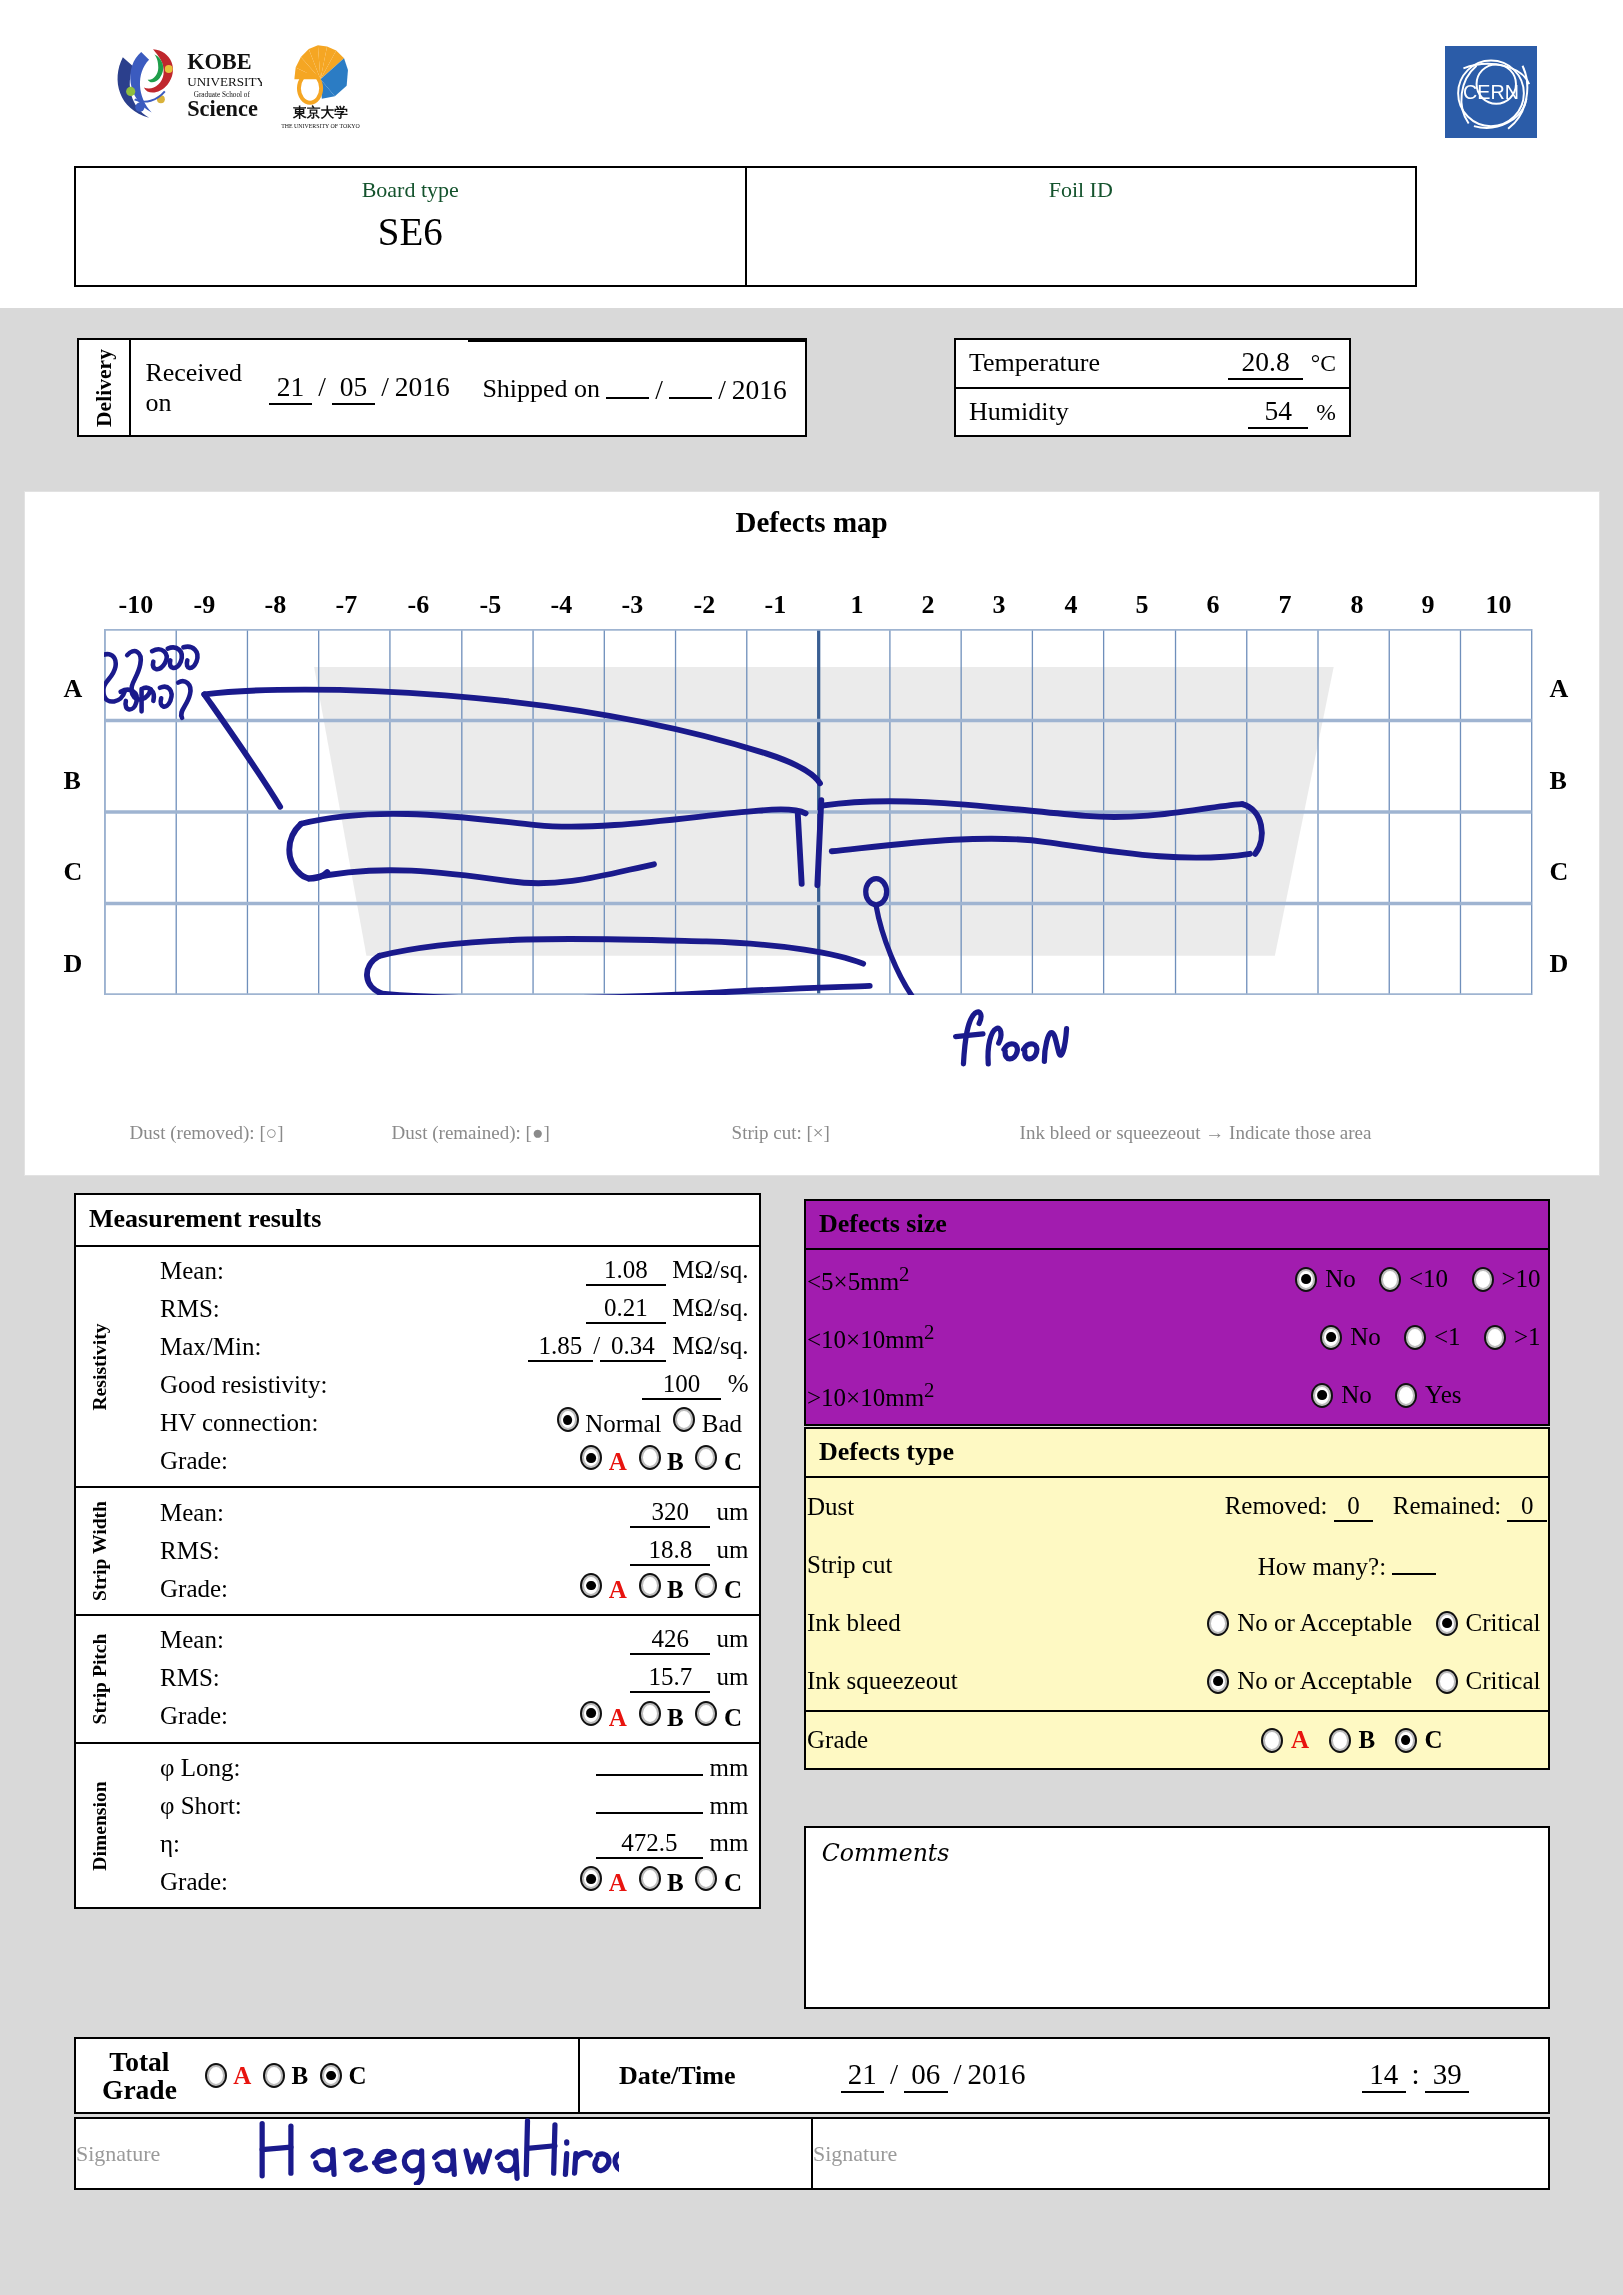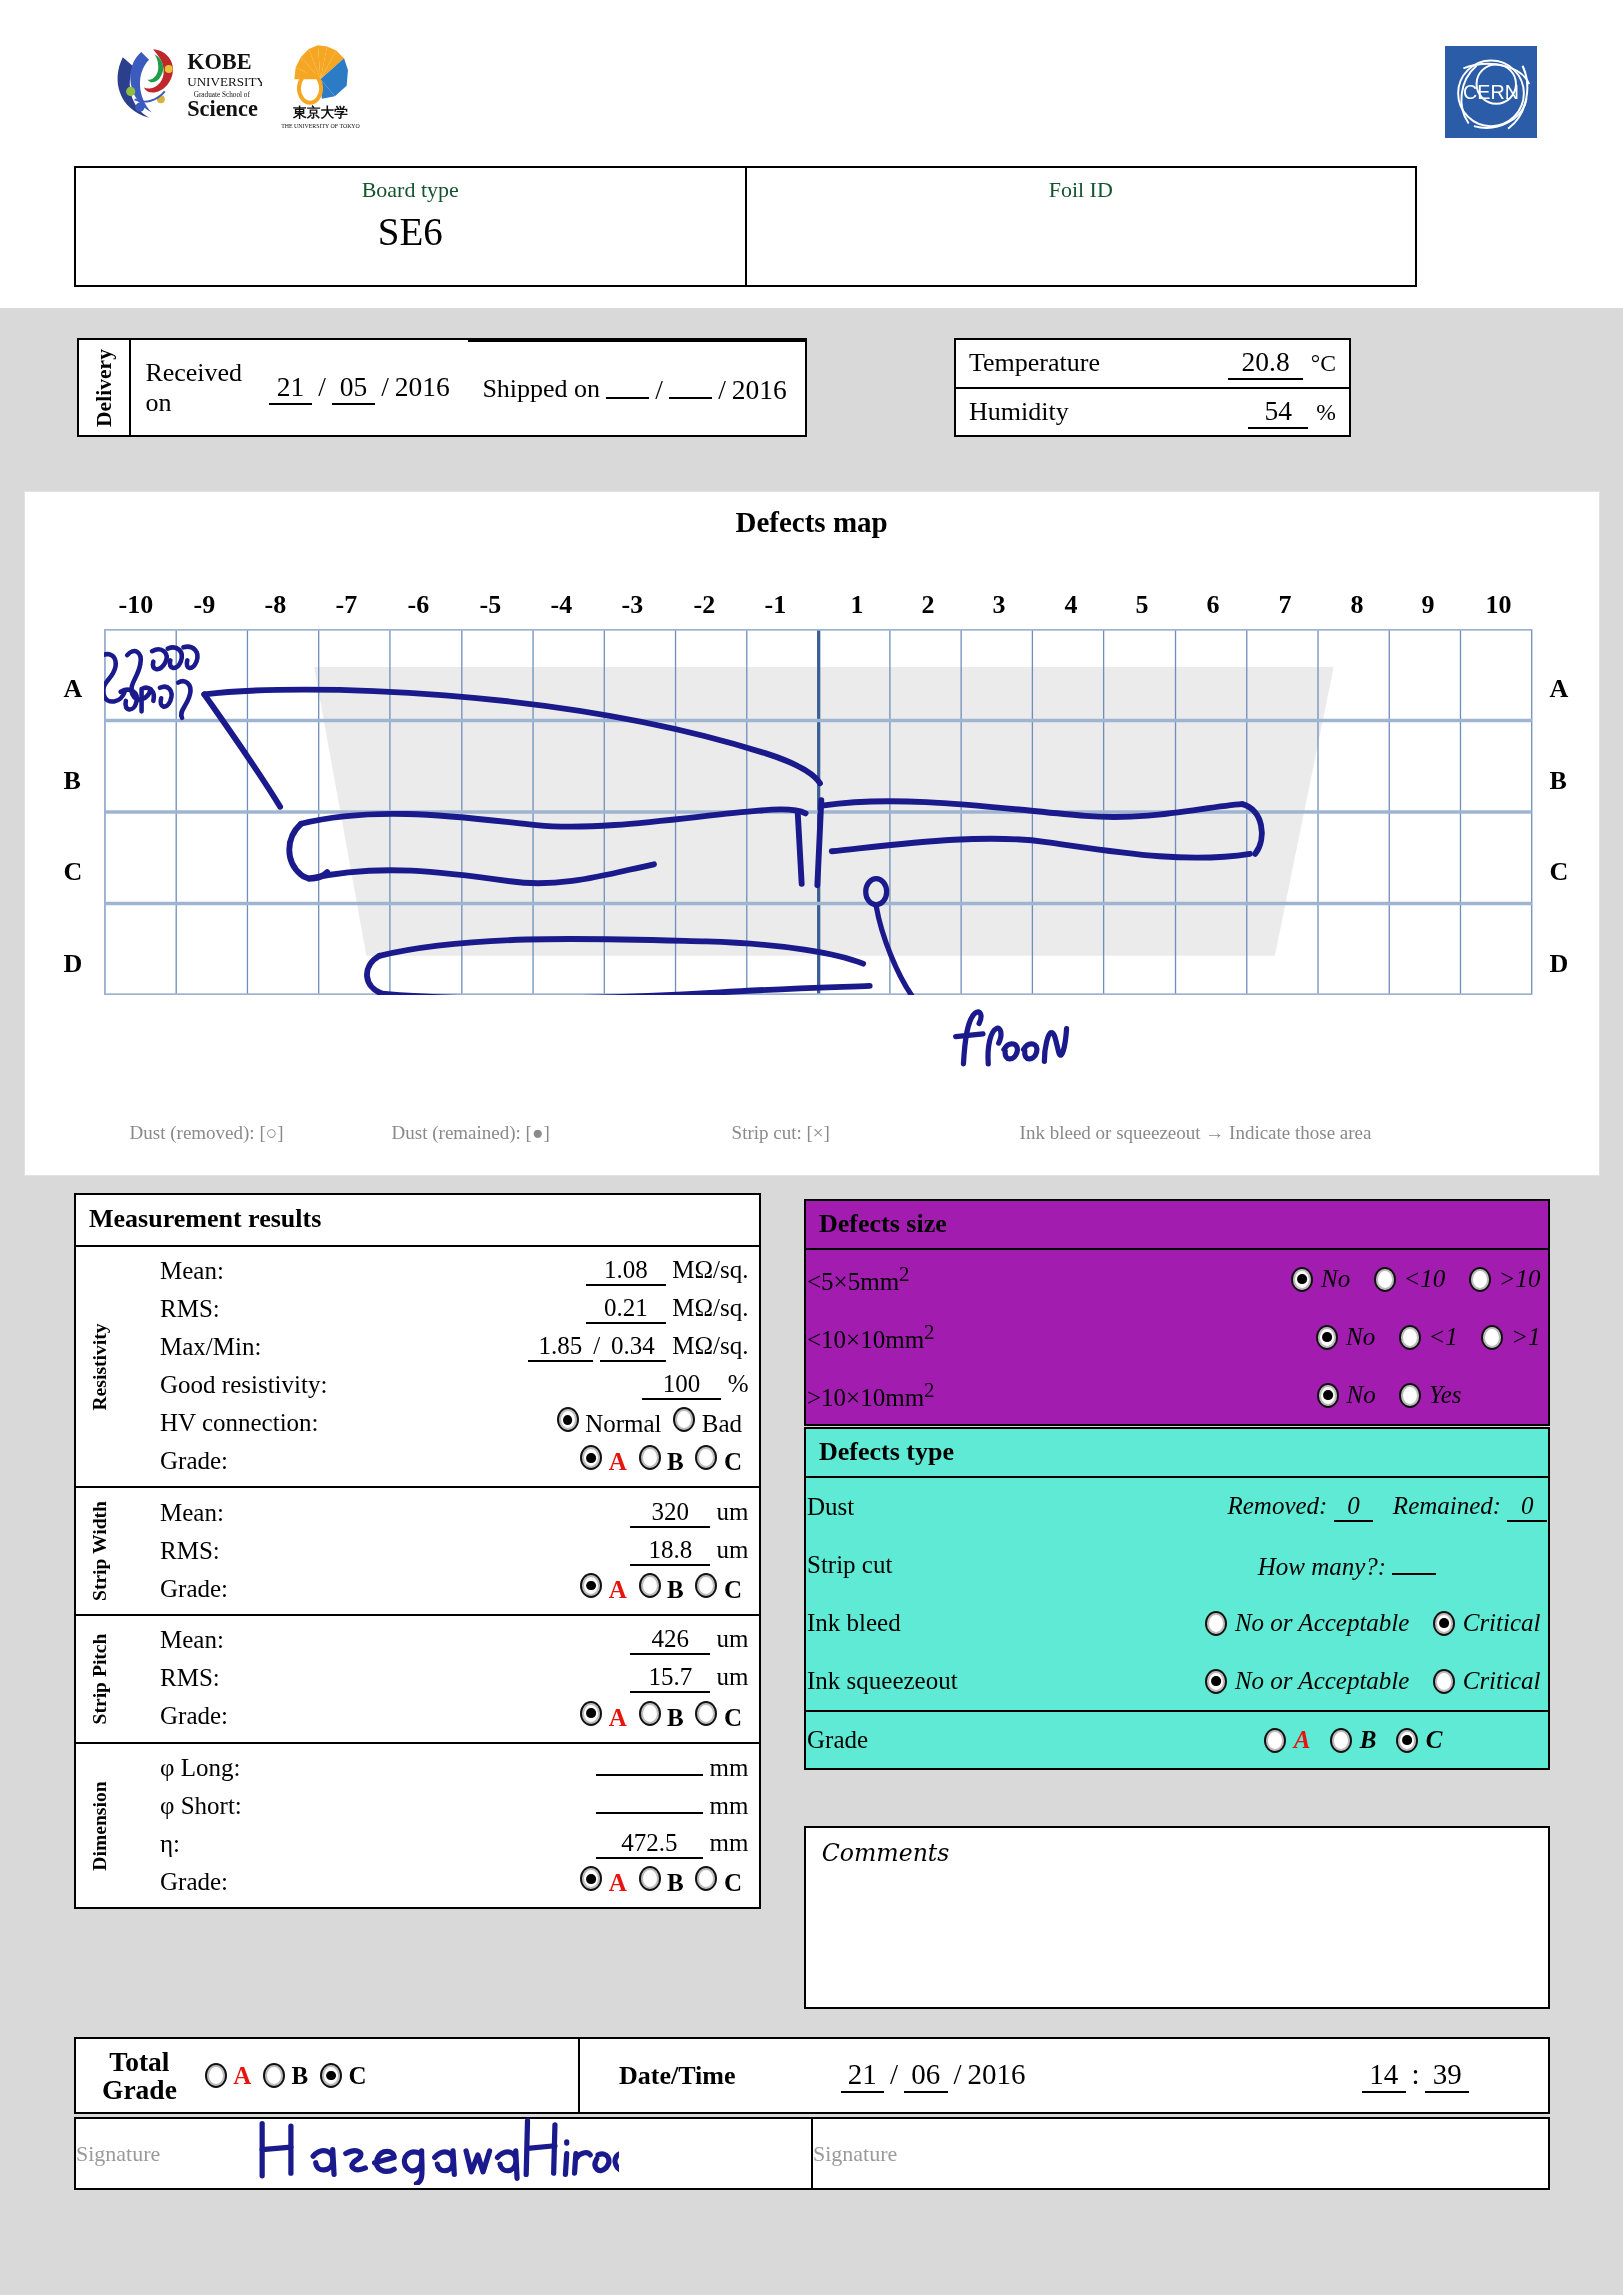--- a/index.html
+++ b/index.html
@@ -113,26 +113,26 @@
     transform:translate(-50%,-50%);
   }
   .rlabel{font-size:25px;margin-left:1.3px;margin-right:6.5px;}
   .rlabel.red{color:#e8140f;font-weight:bold;}
   .rlabel.bold{font-weight:bold;}
 
   
   .dsize{position:absolute;left:804px;top:1199px;width:746px;
          border:2.6px solid #000;box-sizing:border-box;background:#a21caf;}
   .dtype{position:absolute;left:804px;top:1427px;width:746px;
-         border:2.6px solid #000;box-sizing:border-box;background:#5eead4;}
+         border:2.6px solid #000;box-sizing:border-box;background:#fef9c3;}
   .panel-head{border-bottom:2.6px solid #000;padding:7.9px 13px 9.2px 13px;
               font-size:26px;font-weight:bold;}
   .drow{display:flex;align-items:center;height:58px;padding:0 1px;box-sizing:border-box;}
   .drow .dlab{font-size:25px;}
-  .drow .dopts{margin-left:auto;display:flex;align-items:flex-start;gap:17px;font-style:italic;}
+  .drow .dopts{margin-left:auto;display:flex;align-items:flex-start;gap:17px;}
   .optgrp{display:flex;align-items:center;gap:6.5px;}
   .divider{border-top:2.6px solid #000;}
 
   .comments{position:absolute;left:804px;top:1826px;width:746px;height:183px;
             border:2.6px solid #000;box-sizing:border-box;background:#fff;}
   .comments .clab{position:absolute;left:15.7px;top:10.5px;font-size:23.6px;
                   font-family:"DejaVu Serif", serif;font-style:italic;}
 
   
   .totalrow{position:absolute;left:74px;top:2037px;width:1476px;height:77px;

